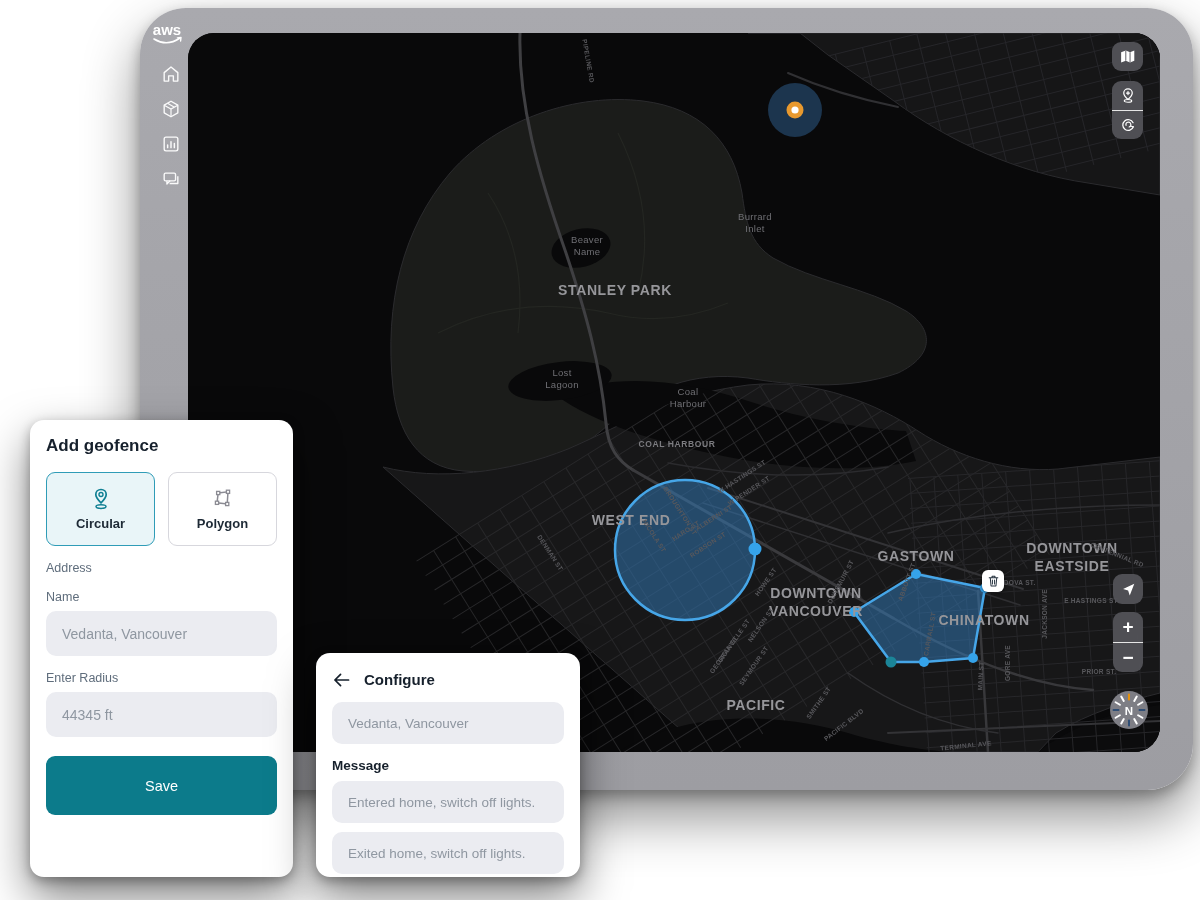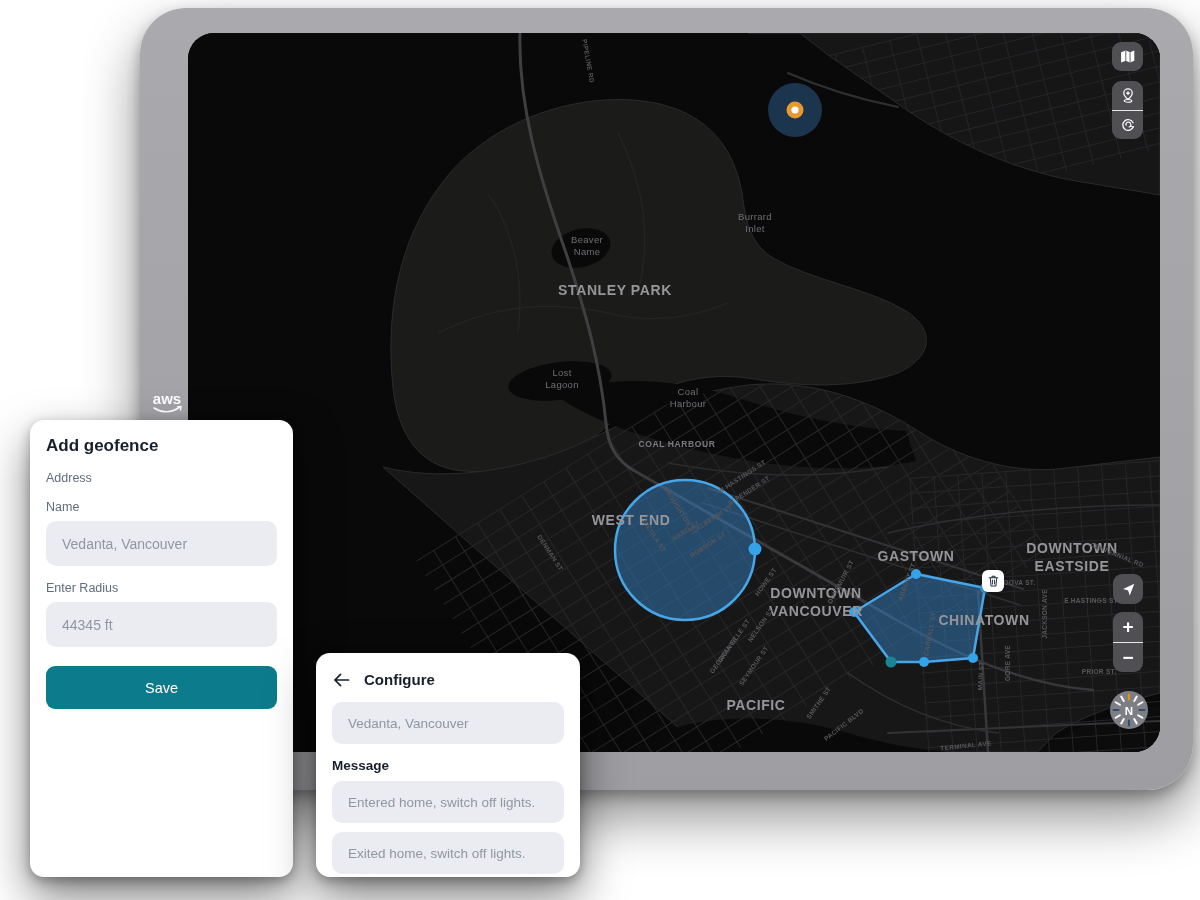--- a/index.html
+++ b/index.html
@@ -3,21 +3,21 @@
 <meta charset="utf-8">
 <style>
   html,body{margin:0;padding:0;}
   body{width:1200px;height:900px;background:#ffffff;position:relative;overflow:hidden;
        font-family:"Liberation Sans","DejaVu Sans",sans-serif;}
 
   
   .frame{position:absolute;left:140px;top:8px;width:1053px;height:782px;border-radius:46px;
          background:linear-gradient(180deg,#a9a9ae,#9d9da2);
          box-shadow:0 26px 55px rgba(0,0,0,.45),0 6px 14px rgba(0,0,0,.28);}
-  .sidebar{position:absolute;left:0;top:0;width:48px;height:100%;display:flex;flex-direction:row;align-items:center;}
+  .sidebar{position:absolute;left:0;top:0;width:48px;height:100%;display:flex;flex-direction:column;align-items:center;}
   .logo{margin-top:12px;margin-left:6px;}
   .side-icons{margin-top:12px;display:flex;flex-direction:column;align-items:center;gap:15px;margin-left:14px;}
   .side-icon{width:20px;height:20px;opacity:.95;}
 
   
   .map{position:absolute;left:188px;top:33px;width:972px;height:719px;border-radius:26px;
        background:#0a0a0b;overflow:hidden;}
   .map svg.base{position:absolute;left:0;top:0;}
   .mlabel{position:absolute;transform:translate(-50%,-50%);white-space:pre-line;text-align:center;
           pointer-events:none;line-height:1.25;}
@@ -45,21 +45,21 @@
   .type-card{flex:1;height:72px;border-radius:9px;display:flex;flex-direction:column;align-items:center;
              justify-content:center;gap:5px;cursor:pointer;background:#fff;border:1px solid #d7d7dd;}
   .type-card.selected{border:1.5px solid #2f9cb7;background:#e9f5f8;}
   .type-label{font-size:13px;font-weight:bold;color:#1d2935;}
   .f-label{font-size:12.5px;color:#5f6d7c;margin-top:15px;margin-bottom:7px;}
   .field-wrap{position:relative;}
   .field{box-sizing:border-box;background:#ebecf1;border:none;border-radius:10px;width:100%;height:45px;
          color:#8f97a1;font-size:14px;padding:0 16px;font-family:inherit;outline:none;}
   .field.sm{height:42px;font-size:13.5px;}
   .search-ico{position:absolute;right:13px;top:12px;}
-  .save-btn{margin-top:19px;width:100%;height:43px;border:none;border-radius:9px;background:#0c7b8b;
+  .save-btn{margin-top:19px;width:100%;height:59px;border:none;border-radius:9px;background:#0c7b8b;
             color:#fff;font-size:14.5px;font-family:inherit;cursor:pointer;}
   .cfg-head{display:flex;align-items:center;gap:13px;margin-top:2px;}
   .cfg-title{font-size:15px;font-weight:bold;color:#16202c;}
   .msg-label{font-size:13.5px;font-weight:bold;color:#16202c;margin-top:14px;margin-bottom:8px;}
   .mt12{margin-top:14px;}
 </style>
 </head>
 <body>
 
 <div class="frame">
@@ -385,20 +385,40 @@
         <line x1="19" y1="3.5" x2="19" y2="8.5" stroke="#fff" transform="rotate(330 19 19)"></line>
       </g>
       <text x="19" y="23.5" text-anchor="middle" font-size="11.5" font-weight="bold" fill="#fff" font-family="Liberation Sans,sans-serif">N</text>
     </svg>
   </div>
 </div>
 
 <div class="panel" style="left:30px;top:420px;width:263px;height:457px">
   <div class="panel-inner">
     <div class="p-title">Add geofence</div>
+    <div class="cards">
+      <div class="type-card selected">
+        <svg width="22" height="24" viewBox="0 0 22 24">
+          <path d="M11,2.5 C8,2.5 5.8,4.7 5.8,7.5 C5.8,10.7 11,15.8 11,15.8 C11,15.8 16.2,10.7 16.2,7.5 C16.2,4.7 14,2.5 11,2.5 Z" fill="none" stroke="#0f7f93" stroke-width="1.7"></path>
+          <circle cx="11" cy="7.5" r="2" fill="none" stroke="#0f7f93" stroke-width="1.4"></circle>
+          <ellipse cx="11" cy="19.6" rx="5" ry="1.8" fill="none" stroke="#0f7f93" stroke-width="1.5"></ellipse>
+        </svg>
+        <span class="type-label">Circular</span>
+      </div>
+      <div class="type-card">
+        <svg width="22" height="24" viewBox="0 0 22 24">
+          <path d="M6.2,6 L16,4.8 L15.2,17 L5,15.8 Z" fill="none" stroke="#8b8b93" stroke-width="1.5"></path>
+          <rect x="4.6" y="4.4" width="3.2" height="3.2" fill="#fff" stroke="#8b8b93" stroke-width="1.3"></rect>
+          <rect x="14.4" y="3.2" width="3.2" height="3.2" fill="#fff" stroke="#8b8b93" stroke-width="1.3"></rect>
+          <rect x="13.6" y="15.4" width="3.2" height="3.2" fill="#fff" stroke="#8b8b93" stroke-width="1.3"></rect>
+          <rect x="3.4" y="14.2" width="3.2" height="3.2" fill="#fff" stroke="#8b8b93" stroke-width="1.3"></rect>
+        </svg>
+        <span class="type-label">Polygon</span>
+      </div>
+    </div>
 
     <div class="f-label">Address</div>
 
     <div class="f-label">Name</div>
     <input class="field" readonly="" value="Vedanta, Vancouver" style="">
 
     <div class="f-label">Enter Radius</div>
     <input class="field" readonly="" value="44345 ft" style="">
 
     <button class="save-btn">Save</button>

